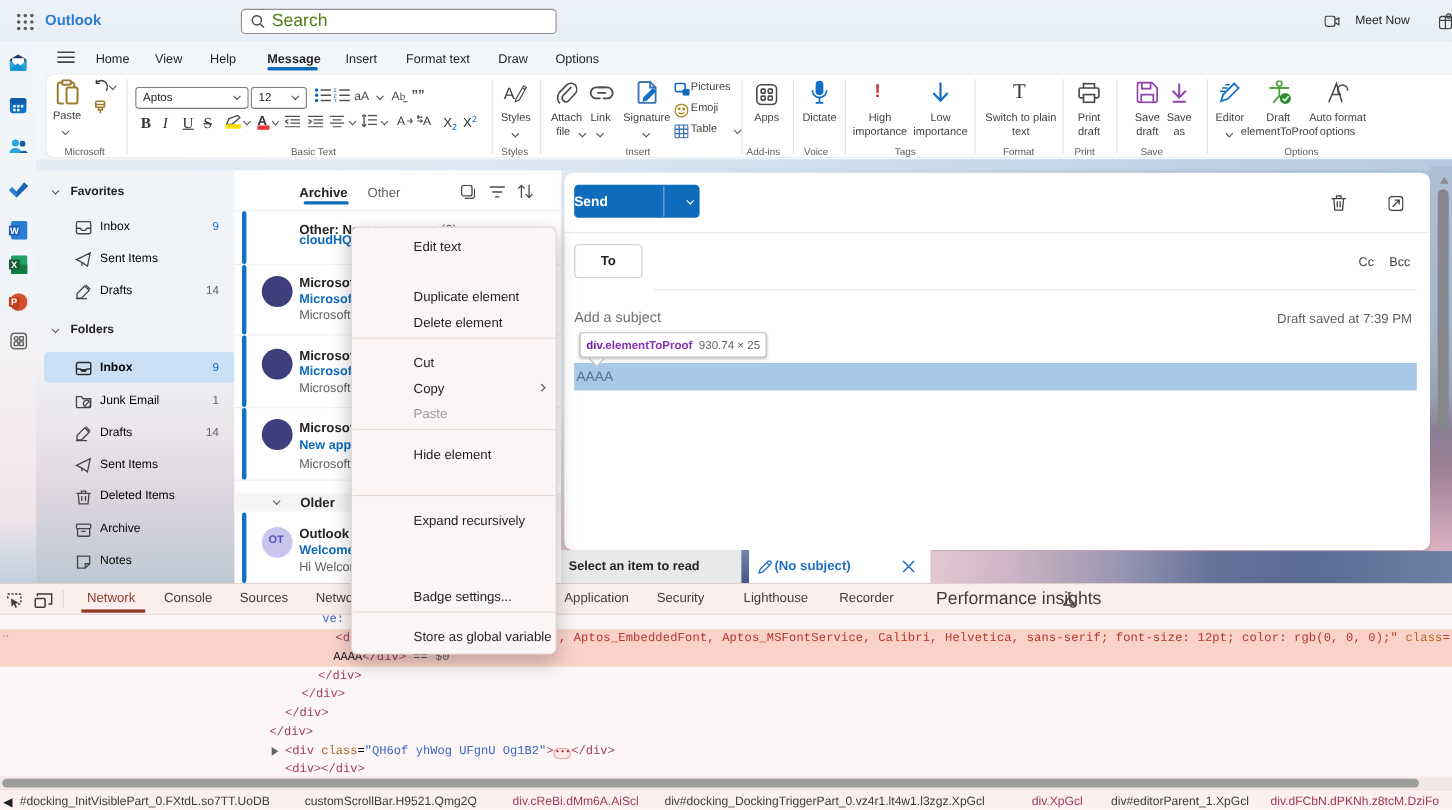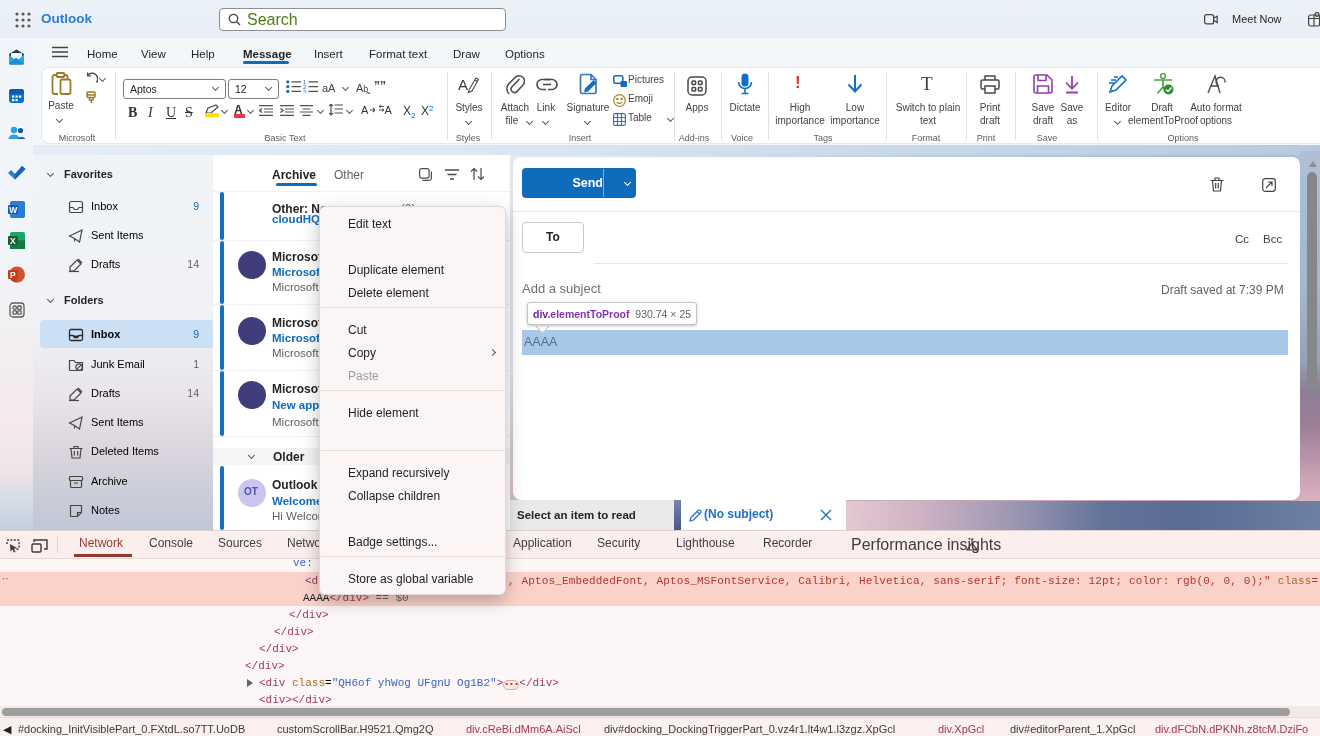--- a/index.html
+++ b/index.html
@@ -42,38 +42,38 @@
 #list{left:213px;top:155px;width:297px;height:375px;background:#fff}
 .mlsep{position:absolute;left:0;width:297px;height:1px;background:#f0f0f0}
 .bluebar{position:absolute;left:7px;width:4px;background:#1270c4;border-radius:2px}
 .av{position:absolute;left:25px;width:28px;height:28px;border-radius:50%;background:#3f3e7c}
 .sender{position:absolute;left:59px;font-size:12px;font-weight:bold;color:#242424;white-space:nowrap}
 .subj{position:absolute;left:59px;font-size:11.5px;font-weight:bold;color:#0f6cbd;white-space:nowrap}
 .prev{position:absolute;left:59px;font-size:11.5px;color:#616161;white-space:nowrap}
 
 #compose{left:513px;top:157px;width:787px;height:343px;background:#fff;border-radius:8px;box-shadow:0 2px 6px rgba(0,0,0,.12)}
 #sendbtn{left:522px;top:168px;width:114px;height:30px;background:#0f6cbd;border-radius:4px;color:#fff;font-size:12.5px;font-weight:bold}
-#sendbtn .sl{position:absolute;left:0;top:0;width:81px;text-align:right;line-height:30px}
+#sendbtn .sl{position:absolute;left:0;top:0;width:81px;text-align:left;line-height:30px}
 #sendbtn .dv{position:absolute;left:81px;top:1px;width:1px;height:28px;background:rgba(255,255,255,.45)}
 
 #btselect{left:510px;top:500px;width:164px;height:30px;background:#e9e9e9;color:#242424;font-size:11.5px;font-weight:bold;line-height:30px}
 #btstrip{left:674px;top:500px;width:7px;height:30px;background:linear-gradient(180deg,#7487a8,#47578a)}
 #bttab{left:681px;top:499px;width:165px;height:31px;background:#fff;color:#1f6fc5;font-size:12px;font-weight:bold;line-height:31px}
 
 #devtools{left:0;top:530px;width:1320px;height:206px;background:#fdf6f6}
 #dtbar{left:0;top:530px;width:1320px;height:27px;background:#fbefed;border-top:1px solid #ddd0ce;border-bottom:1px solid #e8d8d5;box-sizing:content-box;font-size:12px;color:#3f3537}
 #pinkrow{left:0;top:572px;width:1320px;height:34px;background:#fbd2ca}
 .code{position:absolute;font-family:"Liberation Mono",monospace;font-size:11px;white-space:pre}
 .ctag{color:#a03a5b}.cattr{color:#a96a25}.cval{color:#3b66c4}.cred{color:#b2372c}.cgray{color:#5f6368}.cblk{color:#202124}
 #crumbs{left:0;top:717px;width:1320px;height:19px;background:#fbf0ef;border-top:1px solid #e8dcda;font-size:11px;color:#3c3c3c}
 #crumbs span{position:absolute;top:5px;white-space:nowrap}
 .crumbred{color:#a03a52}
 
 #menu{left:319px;top:206px;width:187px;height:389px;background:#fbf5f5;border:1px solid #e3d7d7;border-radius:6px;box-shadow:0 6px 18px rgba(0,0,0,.25);z-index:50}
-#menu .mi{position:absolute;left:0;width:187px;height:23px;line-height:23px;font-size:12px;color:#1f1f1f;padding-left:28px;box-sizing:border-box}
+#menu .mi{position:absolute;left:0;width:187px;height:23px;line-height:23px;font-size:12px;color:#1f1f1f;padding-left:56px;box-sizing:border-box}
 #menu .sep{position:absolute;left:1px;width:185px;height:1px;background:#e9dcdc}
 #menu .arr{position:absolute;right:12px;top:8px;width:5px;height:5px;border-right:1.2px solid #555;border-top:1.2px solid #555;transform:rotate(45deg)}
 
 #vscroll{left:1307px;top:172px;width:10px;height:220px;background:#85878a;border-radius:5px;z-index:5}
 </style></head>
 <body>
 
 <div class="abs" id="titlebar"></div>
 <svg class="abs" style="left:15px;top:12px" width="16" height="16">
     <g fill="#5a5a5a">
@@ -637,17 +637,16 @@
 <div class="mi" style="top:52px">Duplicate element</div>
 <div class="mi" style="top:75px">Delete element</div>
 <div class="sep" style="top:100px"></div>
 <div class="mi" style="top:112px">Cut</div>
 <div class="mi" style="top:135px">Copy<span class="arr"></span></div>
 <div class="mi" style="top:158px;color:#9d9d9d">Paste</div>
 <div class="sep" style="top:183px"></div>
 <div class="mi" style="top:195px">Hide element</div>
 <div class="sep" style="top:243px"></div>
 <div class="mi" style="top:255px">Expand recursively</div>
-<div class="mi" style="top:278px">Collapse children</div>
 <div class="mi" style="top:324px">Badge settings...</div>
 <div class="sep" style="top:349px"></div>
 <div class="mi" style="top:361px">Store as global variable</div>
 </div>
 
 </body></html>

